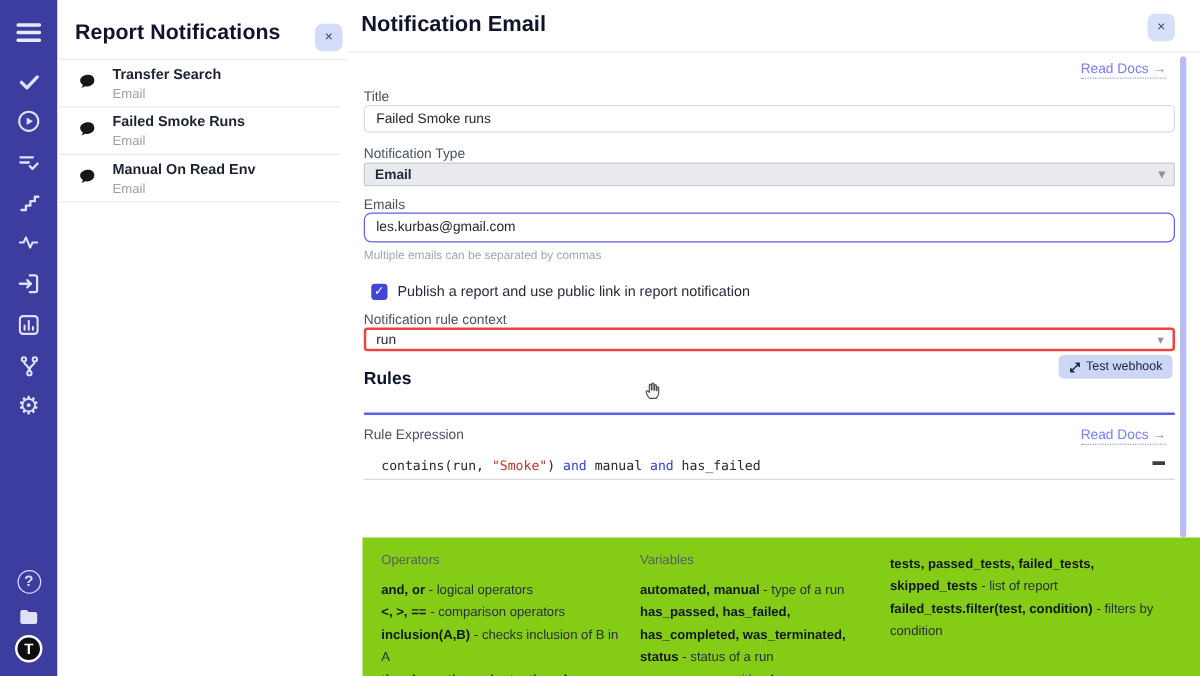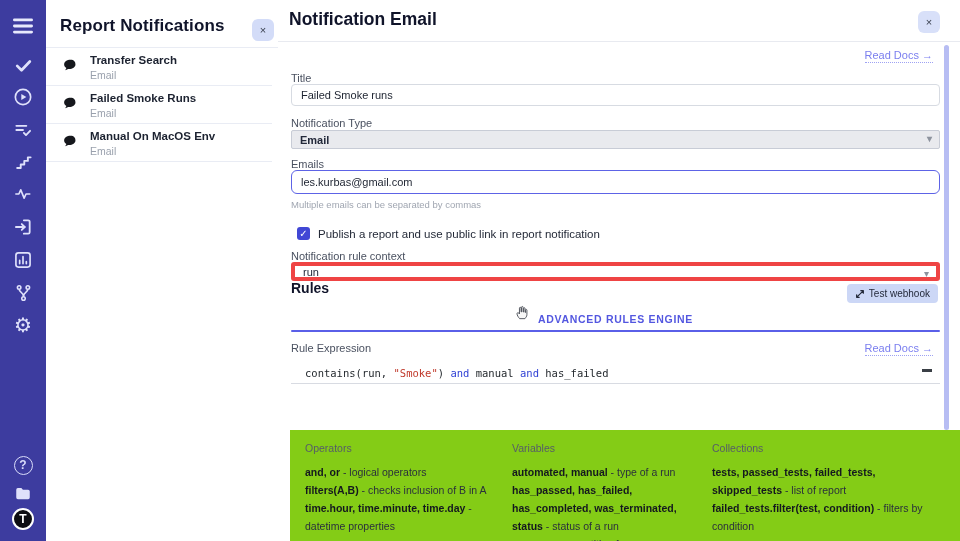--- a/index.html
+++ b/index.html
@@ -41,29 +41,29 @@
   .l-emails{ left:13px; top:158px; }
   .l-ctx   { left:13px; top:250px; }
 
   .txt-input { position:absolute; left:13px; width:649px; font-family:"Liberation Sans",sans-serif; font-size:11px; color:#1d2330; background:#fff; outline:none; }
   .i-title { top:84px; height:22px; border:1px solid #d7dbe2; border-radius:4px; padding:0 9px; }
   .i-emails{ top:170px; height:24px; border:1.5px solid #5d63e6; border-radius:6px; padding:0 9px; font-weight:400; }
 
   .sel { position:absolute; left:13px; width:649px; height:19px; font-size:11px; display:flex; align-items:center; padding:0 8px; cursor:pointer; }
   .sel .caret { position:absolute; right:7px; top:2px; color:#8d939e; font-size:10px; }
   .sel-type { top:130px; background:#e9eaee; border:1px solid #c8ccd6; border-radius:2px; font-weight:700; color:#23293a; }
-  .sel-ctx  { top:262px; background:#ffffff; border:4px solid #ef4444; border-radius:3px; color:#23293a; }
+  .sel-ctx  { top:262px; background:#ffffff; border:2px solid #ef4444; border-radius:3px; color:#23293a; }
 
   .hint { position:absolute; left:13px; top:199px; font-size:9.5px; color:#a0a6b1; }
 
   .chk-row { position:absolute; left:19px; top:227px; display:flex; align-items:center; cursor:pointer; }
   .chk { width:13px; height:13px; background:#4147d5; border-radius:3px; color:#fff; font-size:10px; line-height:13px; text-align:center; margin-right:8px; }
   .chk-label { font-size:11.5px; color:#242a38; }
 
-  .rules-h { position:absolute; left:13px; top:280px; font-size:14px; font-weight:700; color:#10142a; }
+  .rules-h { position:absolute; left:13px; top:294px; font-size:14px; font-weight:700; color:#10142a; }
   .webhook-btn { position:absolute; right:22px; top:284px; height:19px; background:#ccd7f6; border-radius:4px; font-size:10px; color:#23293a; display:flex; align-items:center; padding:0 8px; gap:4px; cursor:pointer; }
 
   .tab-label { position:absolute; left:13px; top:313px; width:649px; text-align:center; font-size:10.5px; font-weight:700; letter-spacing:.7px; color:#5357e0; cursor:pointer; }
   .tab-underline { position:absolute; left:13px; top:330px; width:649px; height:2px; background:#5a5fe8; border-radius:1px; }
   .hand-cursor { position:absolute; left:236px; top:303px; }
 
   .expr-label { left:13px; top:342px; }
   .code-line { position:absolute; left:13px; top:363px; width:649px; height:21px; border-bottom:1px solid #d8dbe2; font-family:"DejaVu Sans Mono", monospace; font-size:10.5px; line-height:21px; padding-left:14px; white-space:pre; color:#24292e; }
   .tok-string { color:#c0392b; }
   .tok-keyword { color:#2e3fd4; }
@@ -173,21 +173,21 @@
         <span class="bubble"><svg width="17" height="17" viewBox="0 0 24 24">
             <path d="M12 4c-5 0-9 2.9-9 6.5 0 2 1.2 3.8 3.1 5-.2 1.1-.9 2.3-2 3.1 1.7 0 3.3-.6 4.5-1.6.7.1 1.1.1 1.4.1 5 0 9-2.9 9-6.5S17 4 12 4z" fill="#16181d"></path>
           </svg></span>
         <span class="nt">Failed Smoke Runs</span>
         <span class="ns">Email</span>
       </div>
       <div class="notif-item">
         <span class="bubble"><svg width="17" height="17" viewBox="0 0 24 24">
             <path d="M12 4c-5 0-9 2.9-9 6.5 0 2 1.2 3.8 3.1 5-.2 1.1-.9 2.3-2 3.1 1.7 0 3.3-.6 4.5-1.6.7.1 1.1.1 1.4.1 5 0 9-2.9 9-6.5S17 4 12 4z" fill="#16181d"></path>
           </svg></span>
-        <span class="nt">Manual On MacOS Env</span>
+        <span class="nt">Manual On Read Env</span>
         <span class="ns">Email</span>
       </div>
     </div>
 </div>
 
 <div class="main">
   <div class="m-title">Notification Email</div>
   <div class="m-close">
     <span>×</span>
   </div>
@@ -220,46 +220,45 @@
   </div>
 
   <div class="rules-h">Rules</div>
   <div class="webhook-btn">
     <svg width="10" height="10" viewBox="0 0 24 24" fill="none" stroke="#23293a" stroke-width="3" stroke-linecap="round" stroke-linejoin="round">
         <path d="M14 4h6v6M20 4l-7 7M10 20H4v-6M4 20l7-7"></path>
       </svg>
     <span>Test webhook</span>
   </div>
 
-  <div class="tab-label">ADVANCED RULES ENGINE</div>
   <div class="tab-underline"></div>
   <svg class="hand-cursor" width="16" height="18" viewBox="0 0 24 26">
     <path d="M8.5 23c-2-2-4-5.2-4-7.6 0-1.3 1.8-1.9 2.7-.8l1 1.3V7.2c0-1.7 2.4-1.7 2.4 0v5.6l.7.1V6c0-1.7 2.4-1.7 2.4 0v7l.7.1V7.8c0-1.6 2.2-1.6 2.2 0v5.8l.7.1v-3.4c0-1.5 2.1-1.5 2.1 0v6.6c0 3-1.8 4.2-3 6.1z" fill="#f7f7f7" stroke="#4a4f57" stroke-width="1.4" stroke-linejoin="round"></path>
   </svg>
 
   <div class="flabel expr-label">Rule Expression</div>
   <span class="read-docs rd2">Read Docs →</span>
 
   <div class="code-line"><span class="tok-default">contains(run, </span><span class="tok-string">"Smoke"</span><span class="tok-default">) </span><span class="tok-keyword">and</span><span class="tok-default"> manual </span><span class="tok-keyword">and</span><span class="tok-default"> has_failed</span></div>
   <div class="code-scroll-dash"></div>
 
   <div class="help-panel">
       <div class="help-col">
         <div class="help-h">Operators</div>
         <div class="help-item"><span class="b">and, or</span><span> - logical operators</span></div>
-        <div class="help-item"><span class="b">filters(A,B)</span><span> - checks inclusion of B in A</span></div>
+        <div class="help-item"><span class="b">&lt;, &gt;, ==</span><span> - comparison operators</span></div>
+        <div class="help-item"><span class="b">inclusion(A,B)</span><span> - checks inclusion of B in A</span></div>
         <div class="help-item"><span class="b">time.hour, time.minute, time.day</span><span> - datetime properties</span></div>
       </div>
       <div class="help-col">
         <div class="help-h">Variables</div>
         <div class="help-item"><span class="b">automated, manual</span><span> - type of a run</span></div>
         <div class="help-item"><span class="b">has_passed, has_failed, has_completed, was_terminated, status</span><span> - status of a run</span></div>
         <div class="help-item"><span class="b">run, rungroup</span><span> - title of run or rungroup</span></div>
       </div>
       <div class="help-col">
-        <div class="help-h">Collections</div>
         <div class="help-item"><span class="b">tests, passed_tests, failed_tests, skipped_tests</span><span> - list of report</span></div>
         <div class="help-item"><span class="b">failed_tests.filter(test, condition)</span><span> - filters by condition</span></div>
       </div>
     </div>
 
   <div class="scroll-thumb"></div>
 </div>
 
 </body></html>

